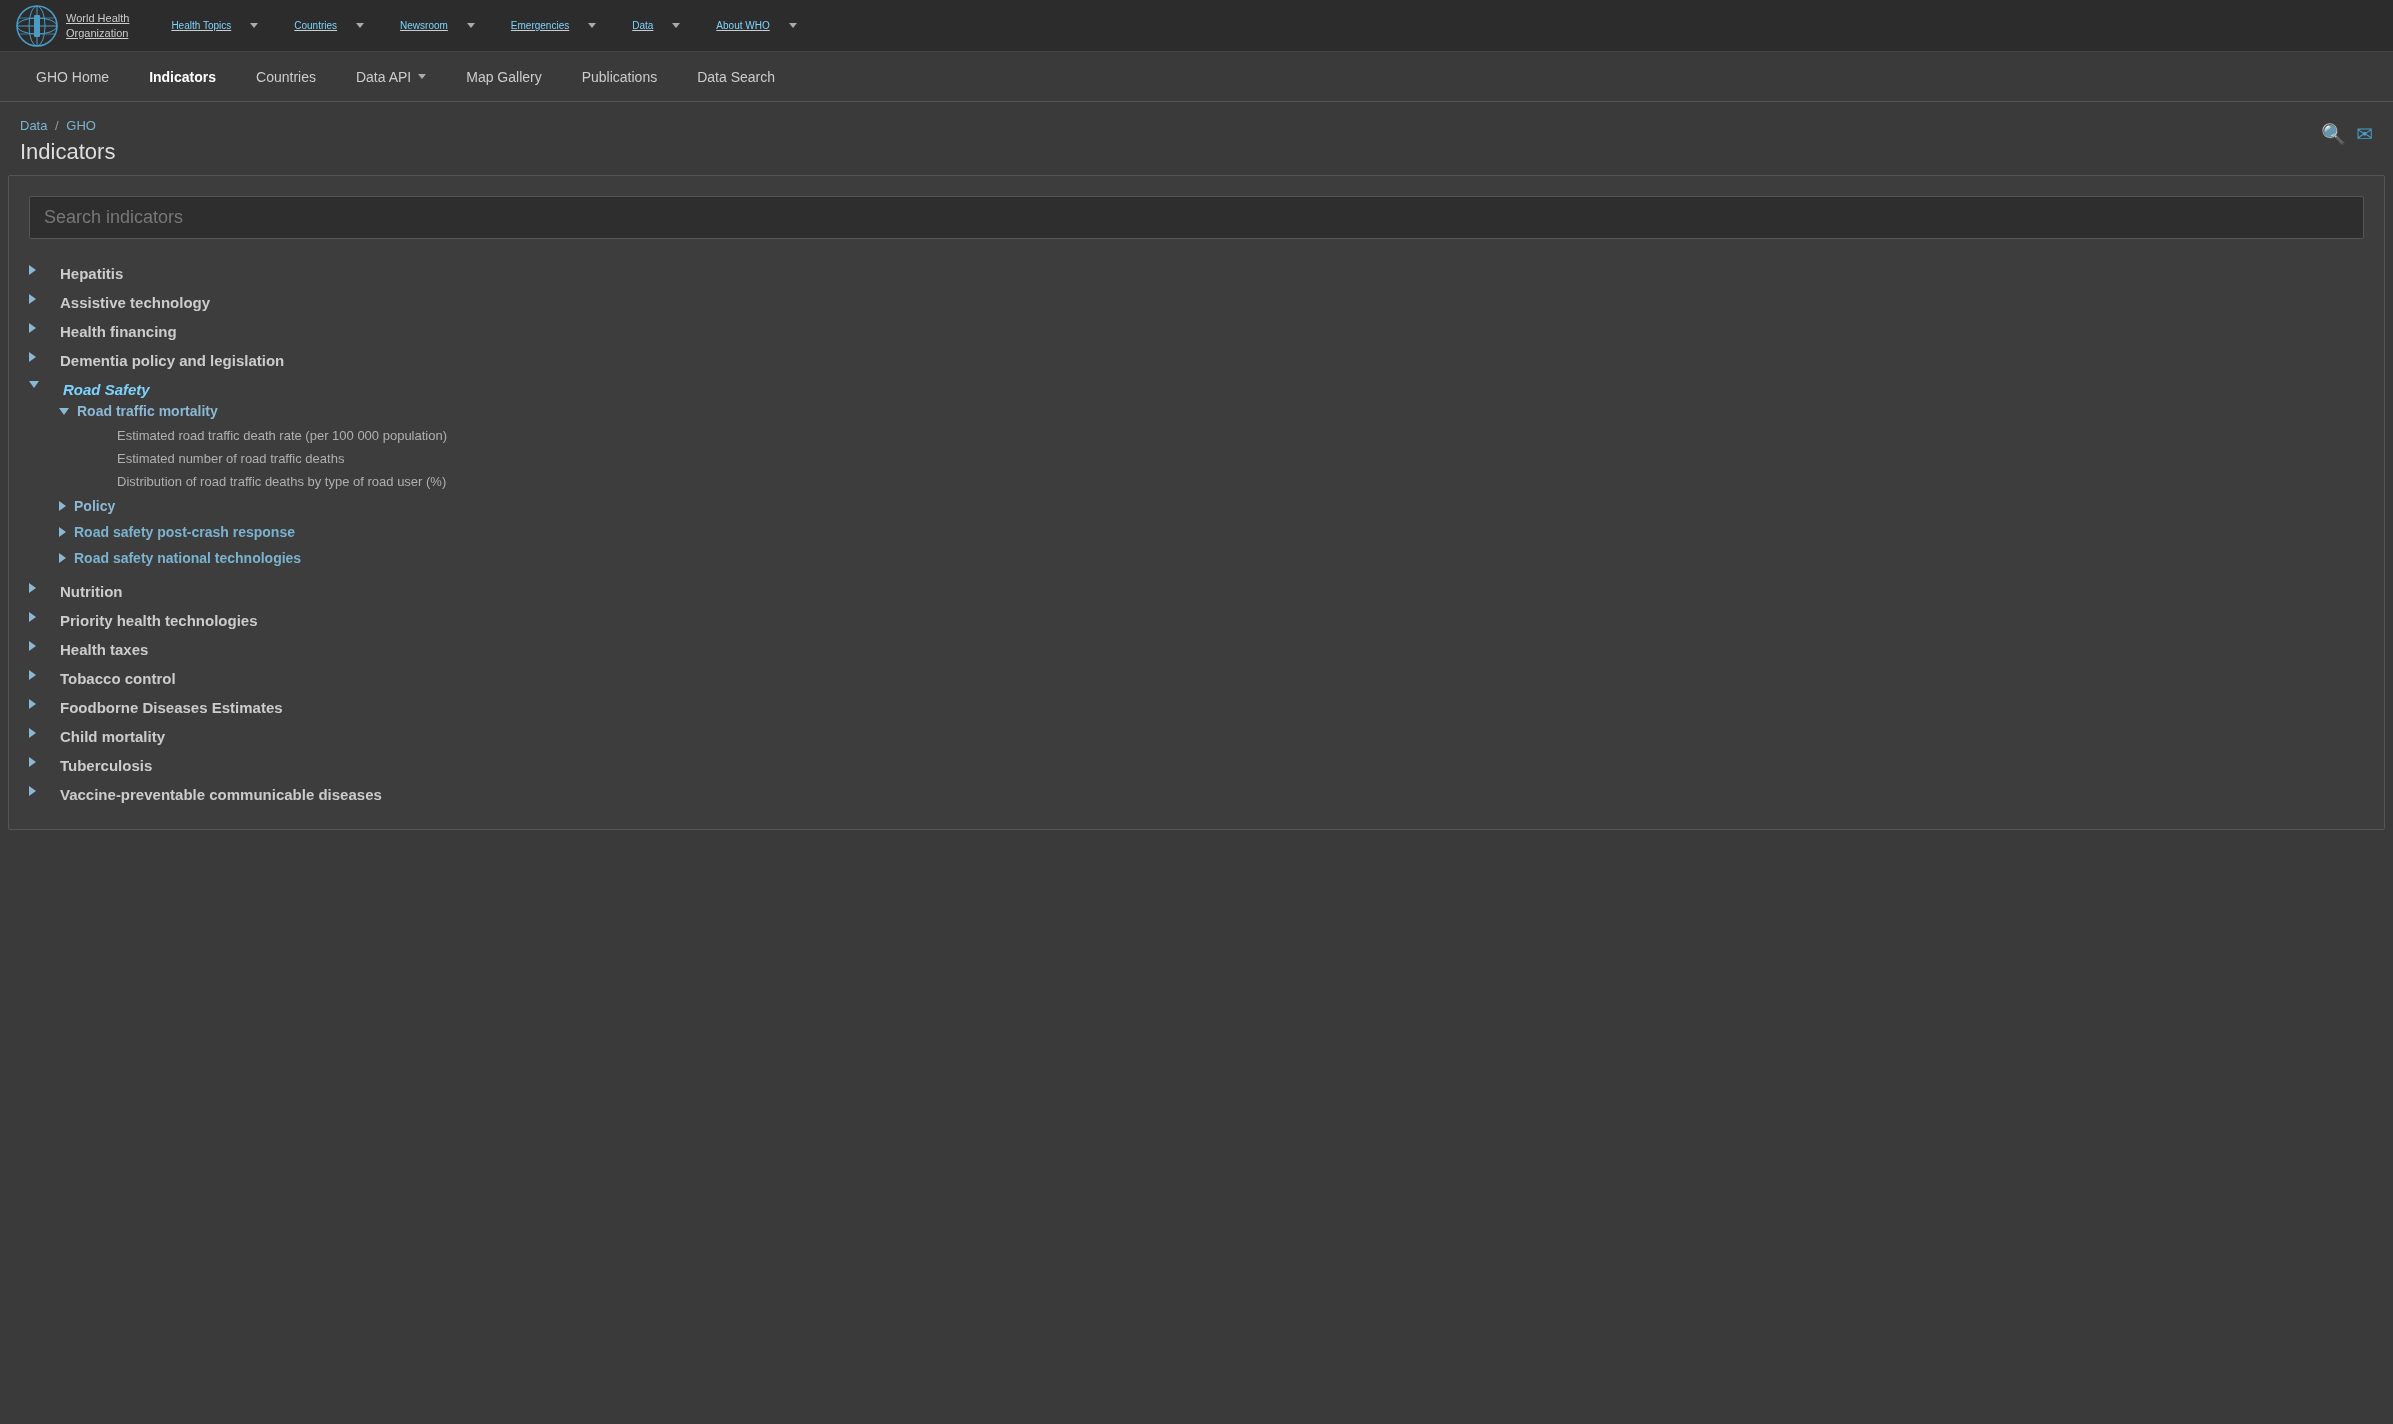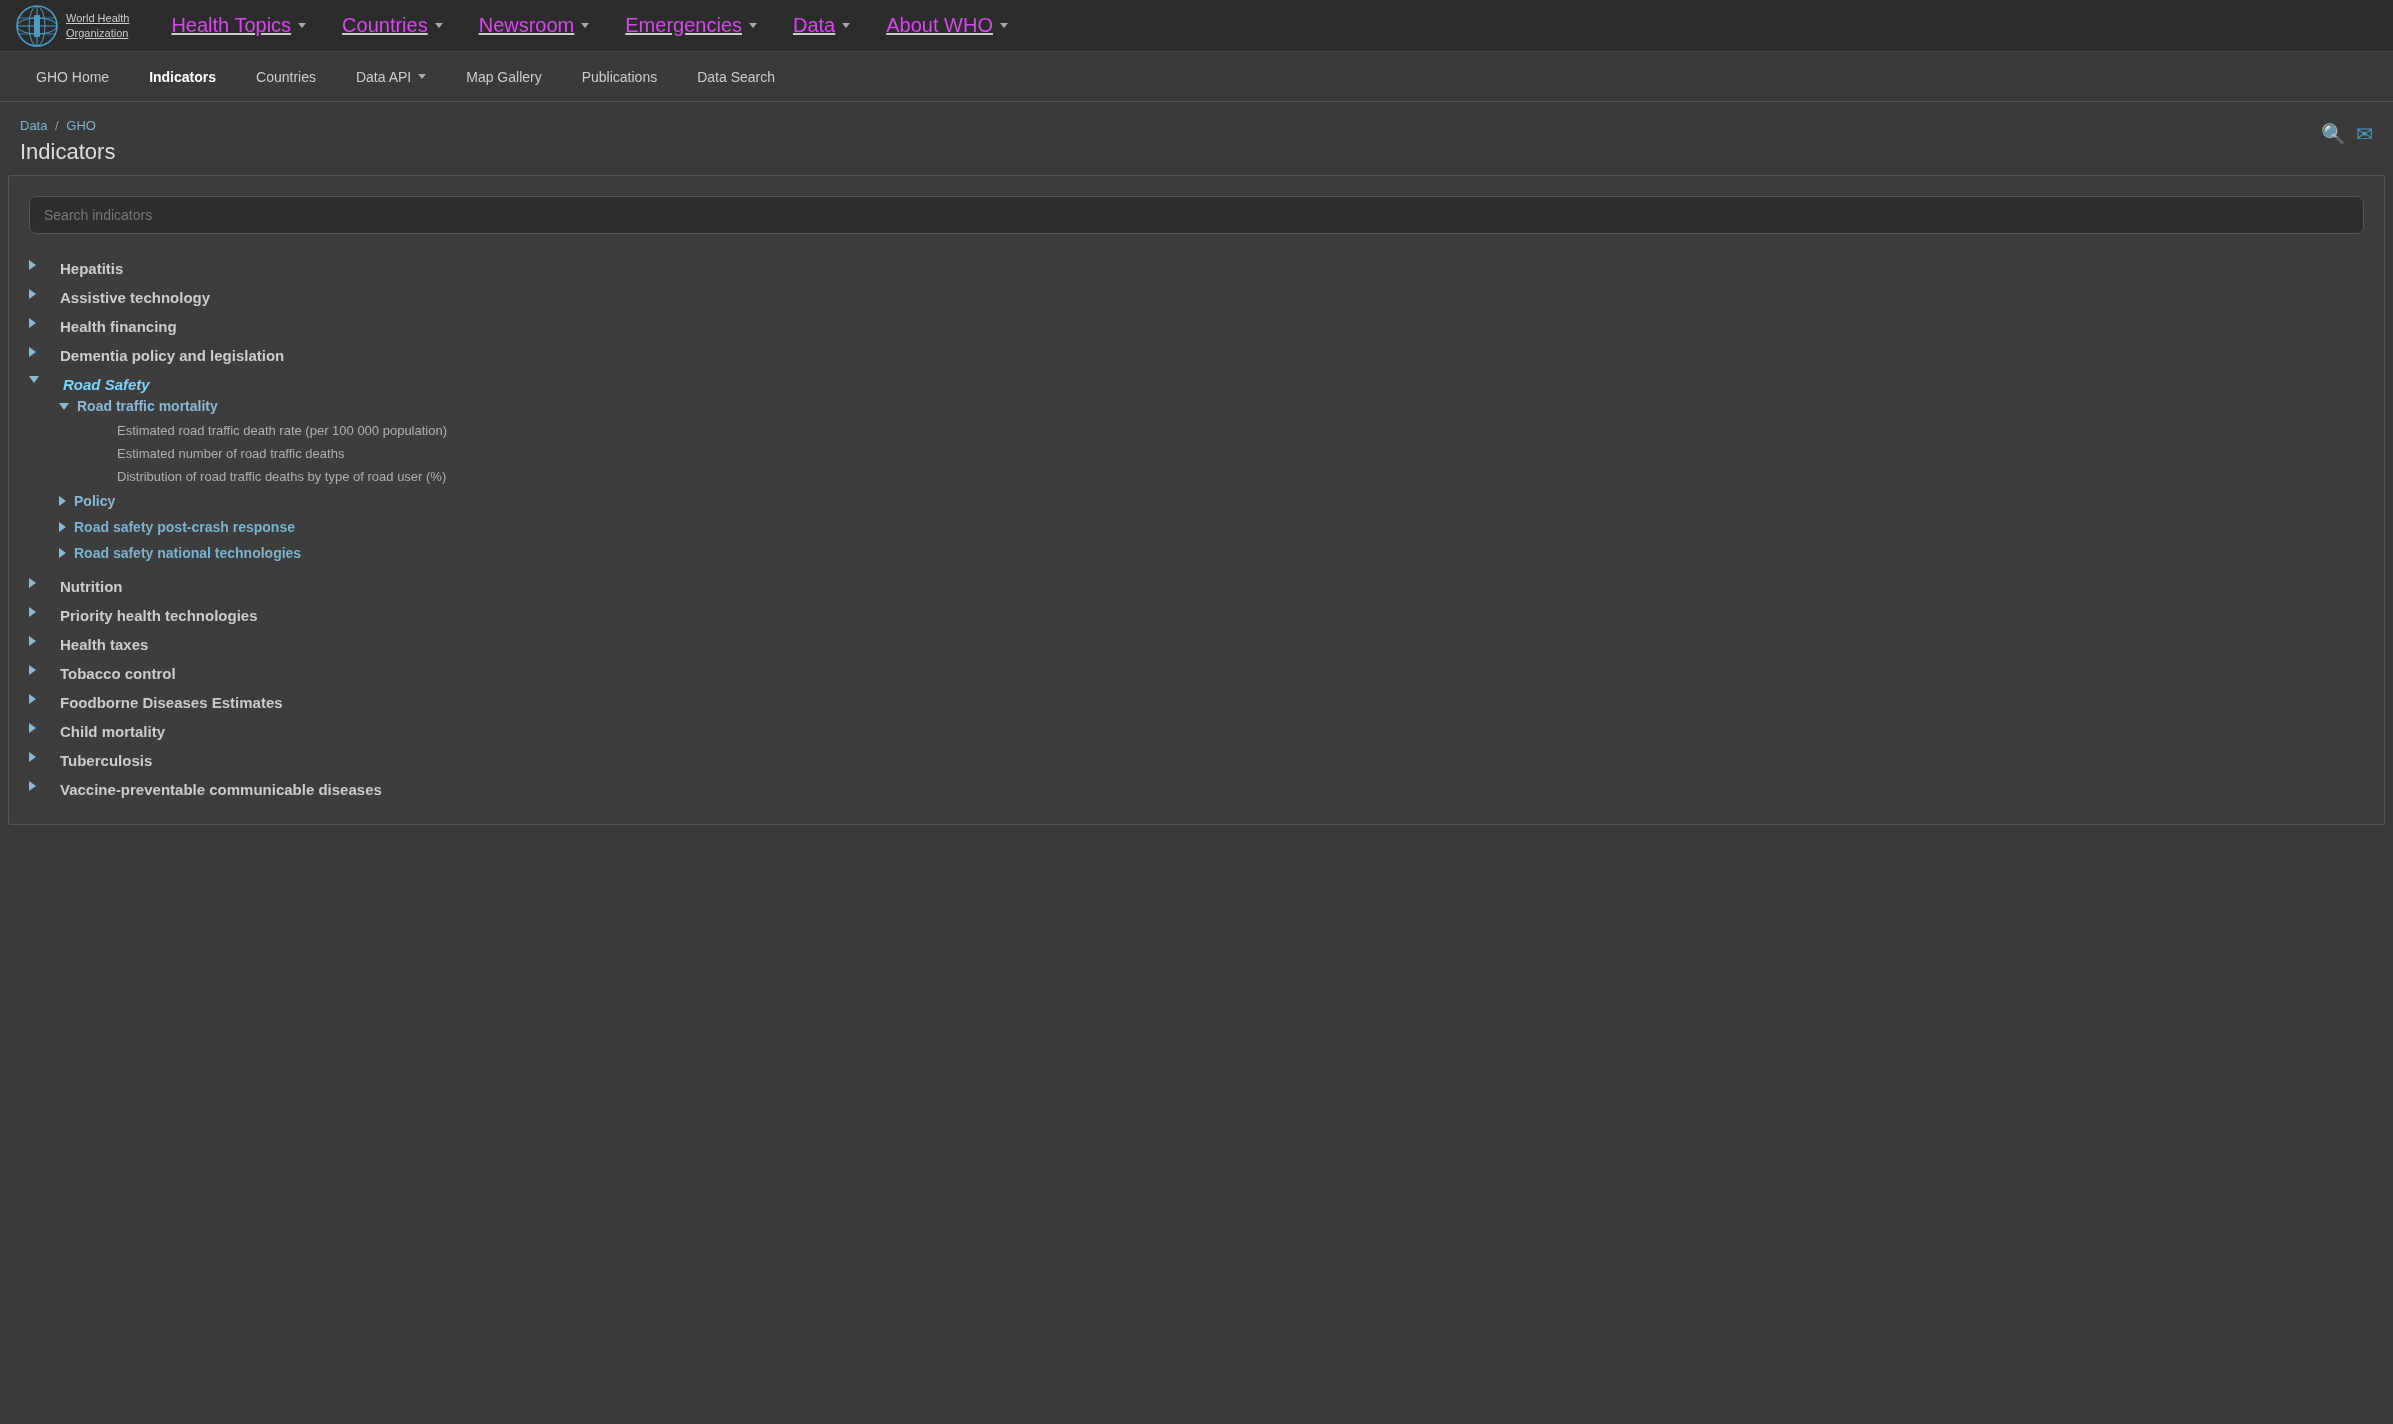--- a/index.html
+++ b/index.html
@@ -31,29 +31,29 @@
       color: #ccc;
       line-height: 1.3;
     }
     .top-nav-items {
       display: flex;
       align-items: center;
       gap: 0;
       flex: 1;
     }
     .top-nav-item {
-      color: #d946ef;
+      color: #7dd3fc;
       padding: 0 18px;
       height: 52px;
       display: flex;
       align-items: center;
       cursor: pointer;
-      font-size: 20px;
+      font-size: 10px;
       white-space: nowrap;
-      gap: 4px;
+      gap: 16px;
     }
     .chevron-down {
       display: inline-block;
       border-left: 4px solid transparent;
       border-right: 4px solid transparent;
       border-top: 5px solid #aaa;
       margin-left: 3px;
     }
 
     
@@ -123,22 +123,22 @@
     
     .search-container {
       margin-bottom: 20px;
     }
     .search-input {
       width: 100%;
       padding: 10px 14px;
       background: #2e2e2e;
       border: 1px solid #555;
       color: #aaa;
-      font-size: 14px;
-      border-radius: 7px;
+      font-size: 18px;
+      border-radius: 2px;
       outline: none;
     }
     .search-input::placeholder { color: #777; }
 
     
     .indicators-list {
       list-style: none;
       position: relative;
     }
     .indicator-item {

